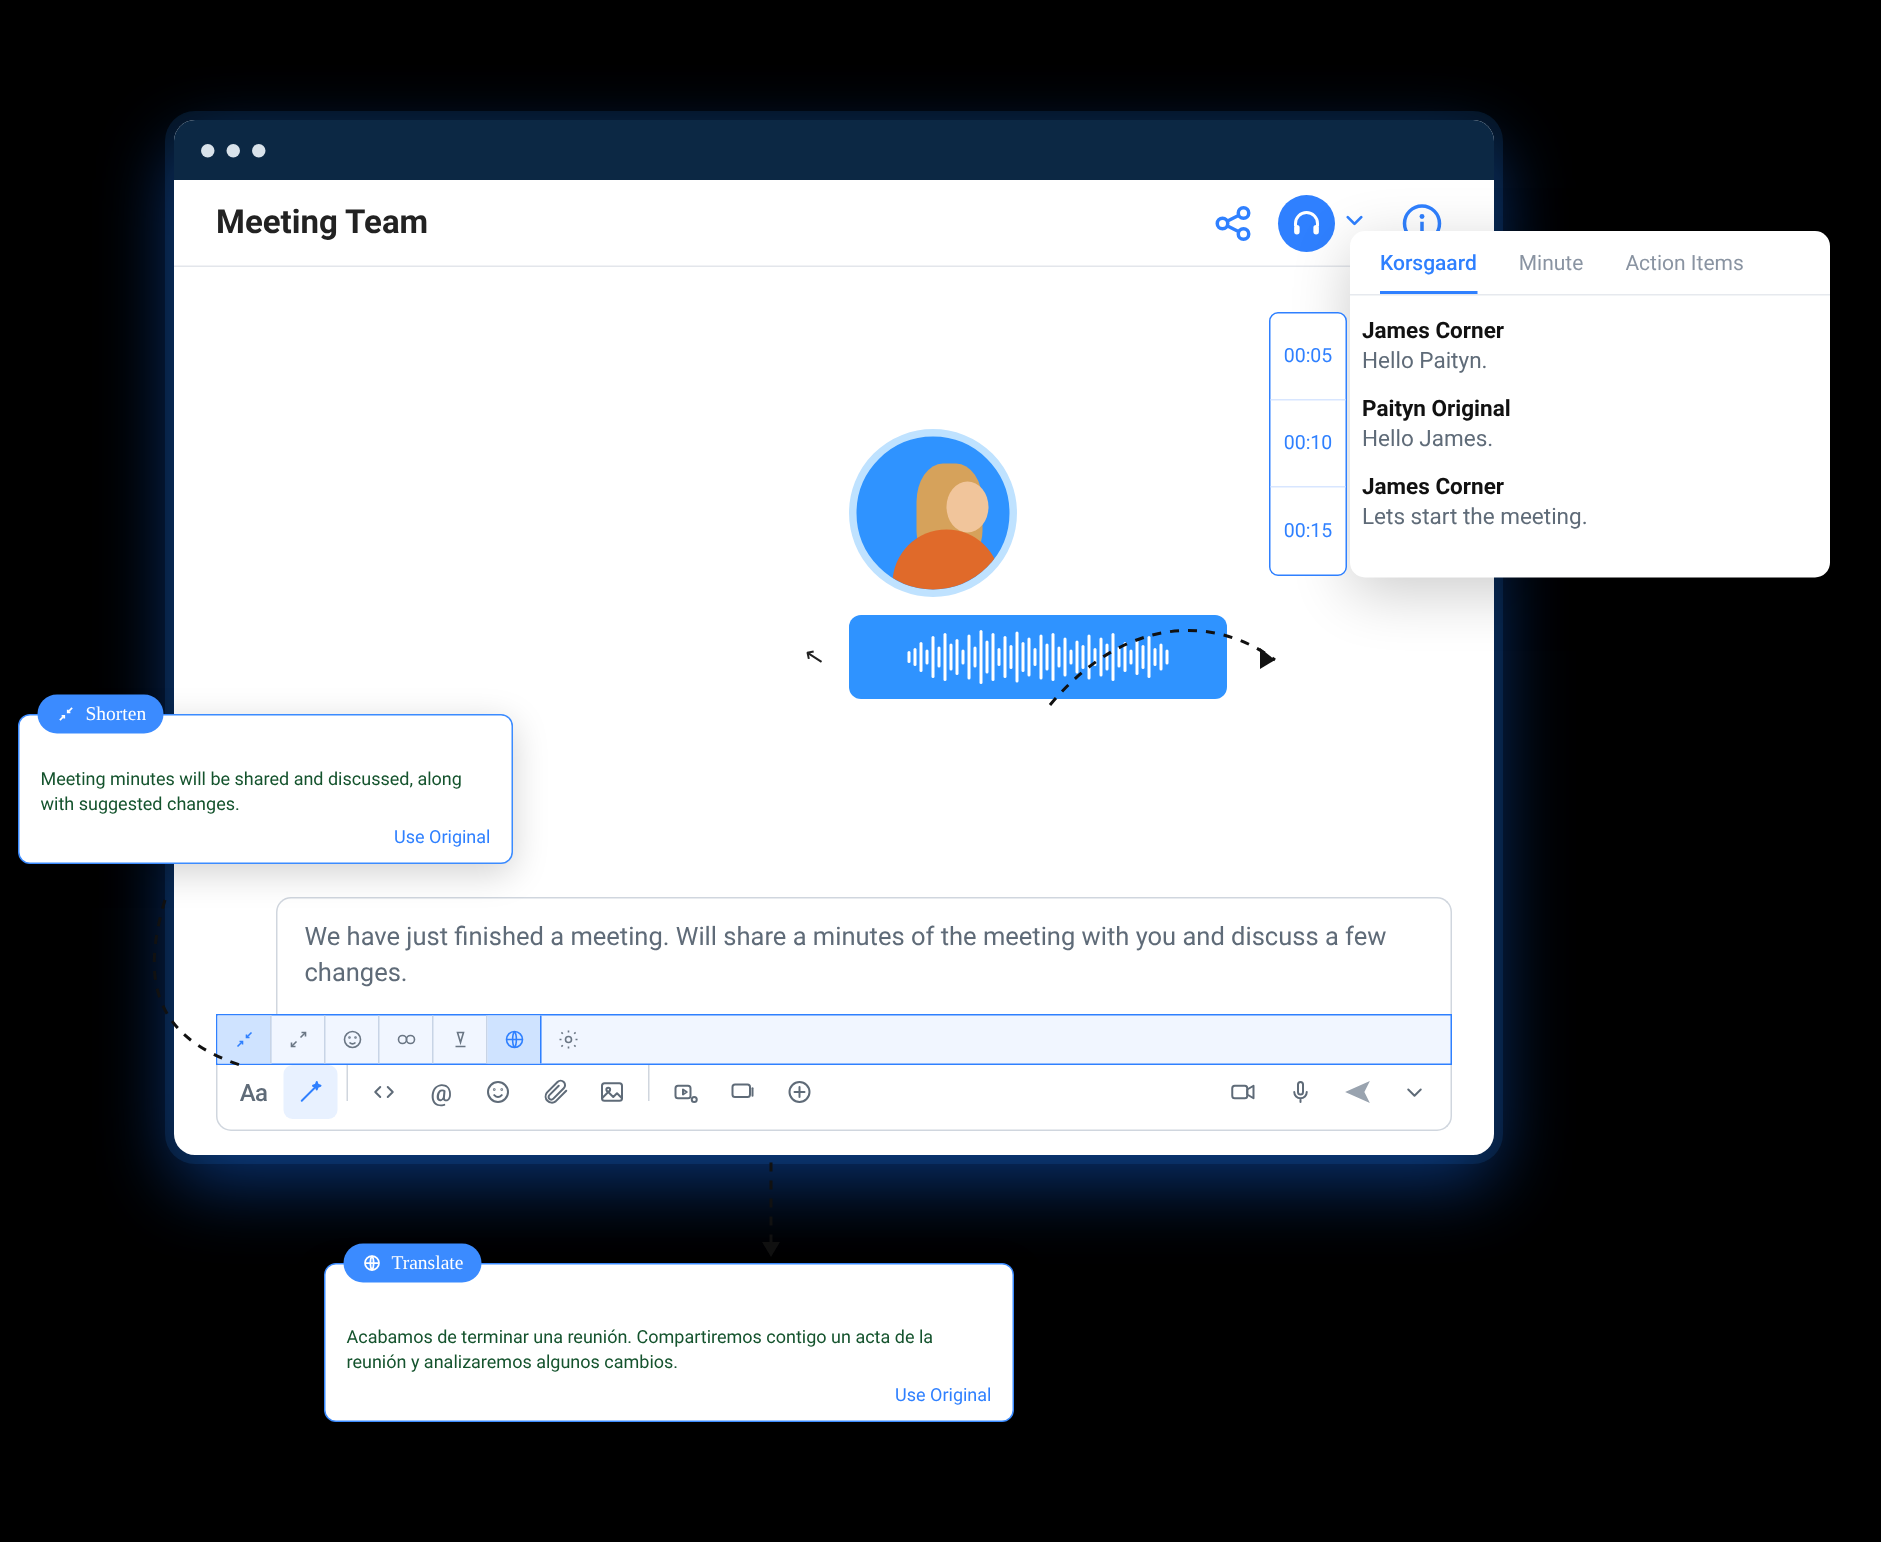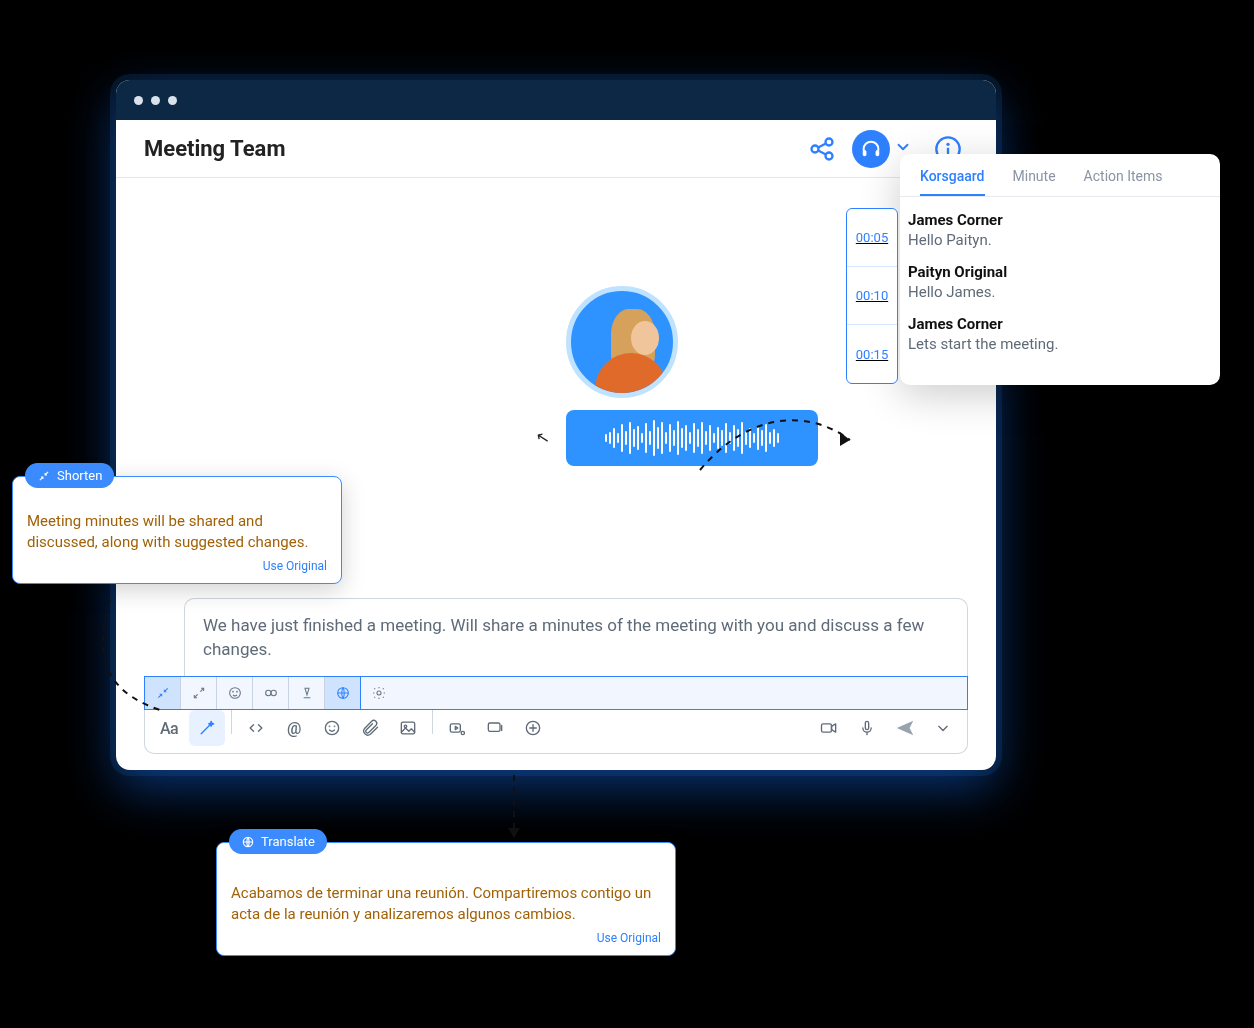--- a/index.html
+++ b/index.html
@@ -169,21 +169,21 @@
   border-bottom:1px solid #e6e9ee;
   font-size:14px;
 }
 .tab { color:#8a94a2; cursor:pointer; padding-bottom:10px;}
 .tab.active { color:#2f80ff; border-bottom:2px solid #2f80ff; font-weight:500;}
 .time-col {
   position:absolute; left:-54px; top:54px;
   width:52px;
   border:1px solid #2f80ff; border-radius:6px;
   background:#fff;
-  display:flex; flex-direction:column;text-decoration:underline;
+  display:flex; flex-direction:column;
 }
 .time-cell {
   height:58px; display:flex; align-items:center; justify-content:center;
   font-size:13px; color:#2f80ff; border-bottom:1px solid #d8e6ff;
 }
 .time-cell:last-child { border-bottom:none; }
 .entries { padding:14px 18px 0 8px; }
 .entry { margin-bottom:14px; }
 .entry-speaker { font-weight:700; font-size:15px; color:#111;}
 .entry-text { font-size:15px; color:#5f6b78; margin-top:2px;}
@@ -197,23 +197,24 @@
   width:320px;
   box-shadow:0 6px 24px rgba(0,0,0,.18);
   z-index:6;
 }
 .callout-badge {
   position:absolute; top:-14px; left:12px;
   background:#3b8bff; color:#fff;
   display:flex; align-items:center; gap:6px;
   padding:5px 12px; border-radius:14px;
   font-size:13px;
+  font-family:Liberation Serif, serif;
 }
 .callout-badge svg { width:14px; height:14px; stroke:#fff; fill:none; stroke-width:2; }
-.callout-body { font-size:15px; color:#a16207; line-height:1.4;}
+.callout-body { font-size:12px; color:#14532d; line-height:1.4;}
 .callout-link { color:#2f80ff; font-size:12px; float:right; margin-top:6px; cursor:pointer;}
 #callout-shorten { top:476px; left:12px; width:330px;}
 #callout-translate { top:842px; left:216px; width:460px; padding-top:40px;}
 
 .arrow { position:absolute; z-index:4; pointer-events:none; }
 .arrow path { stroke:#111; stroke-width:2; fill:none; stroke-dasharray:6 6; }
 .arrow .head { fill:#111; }
 </style>
 </head>
 <body>

